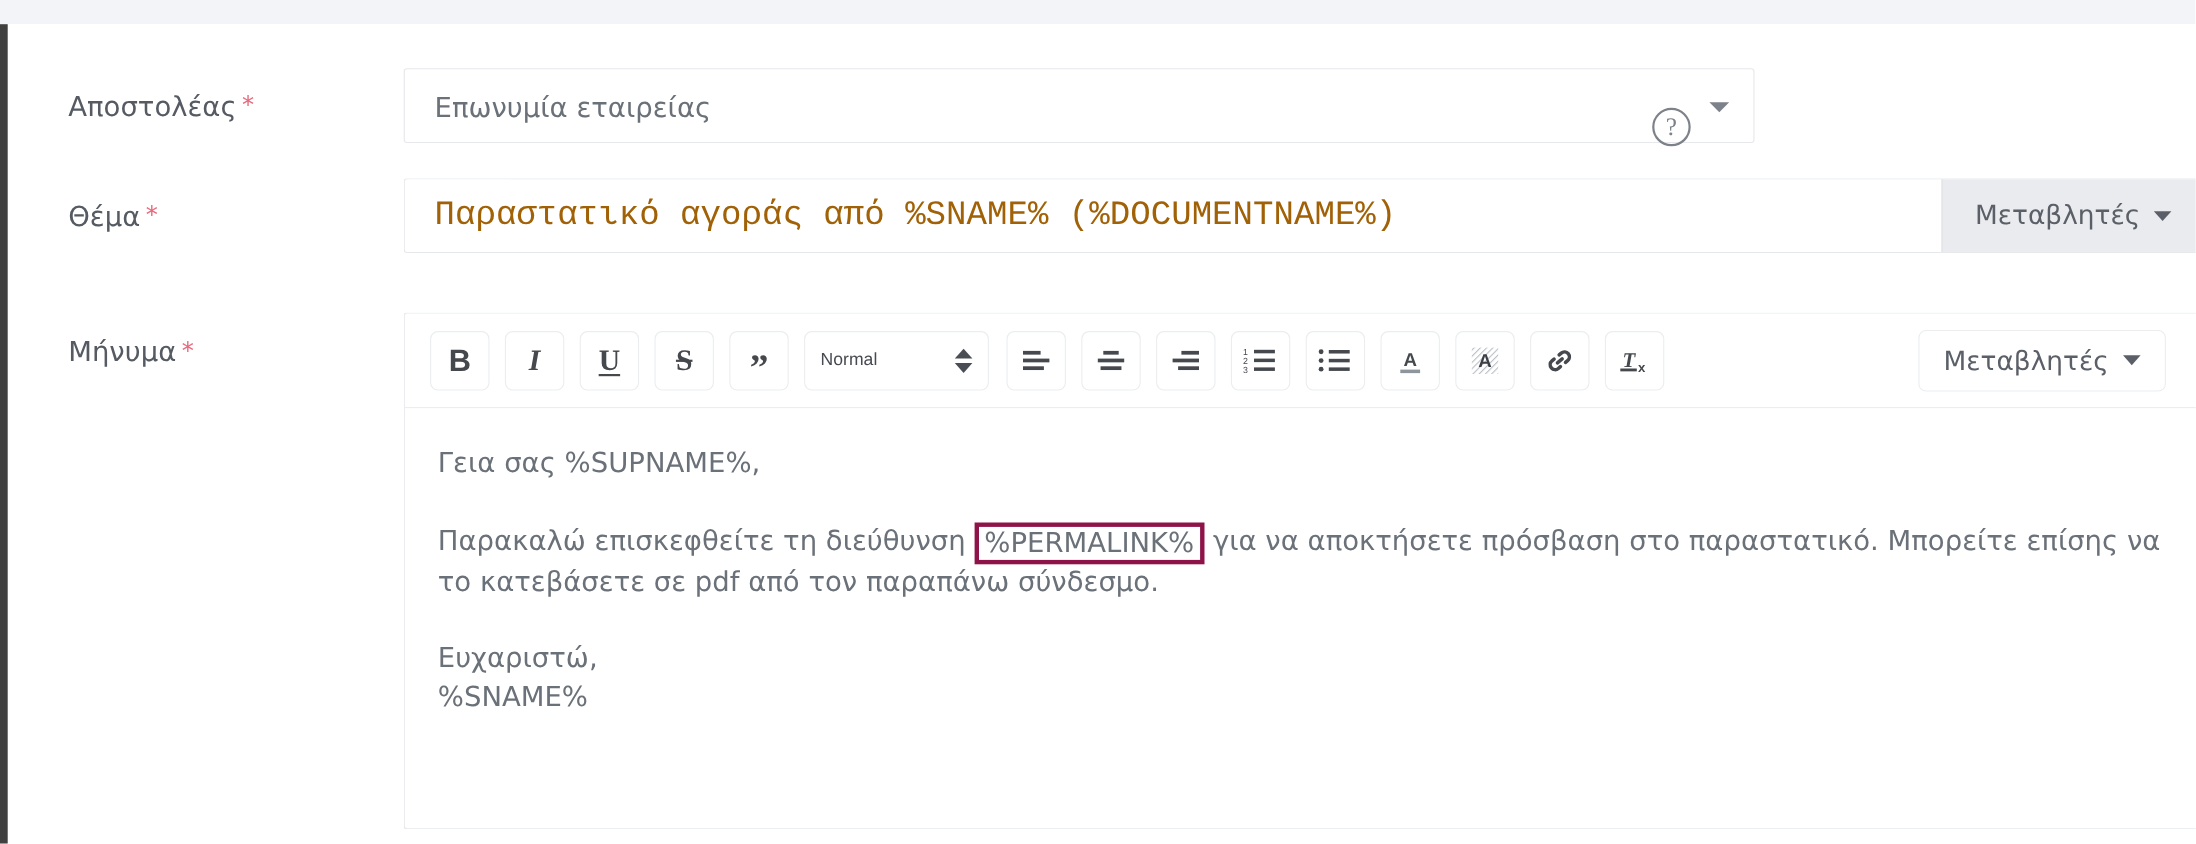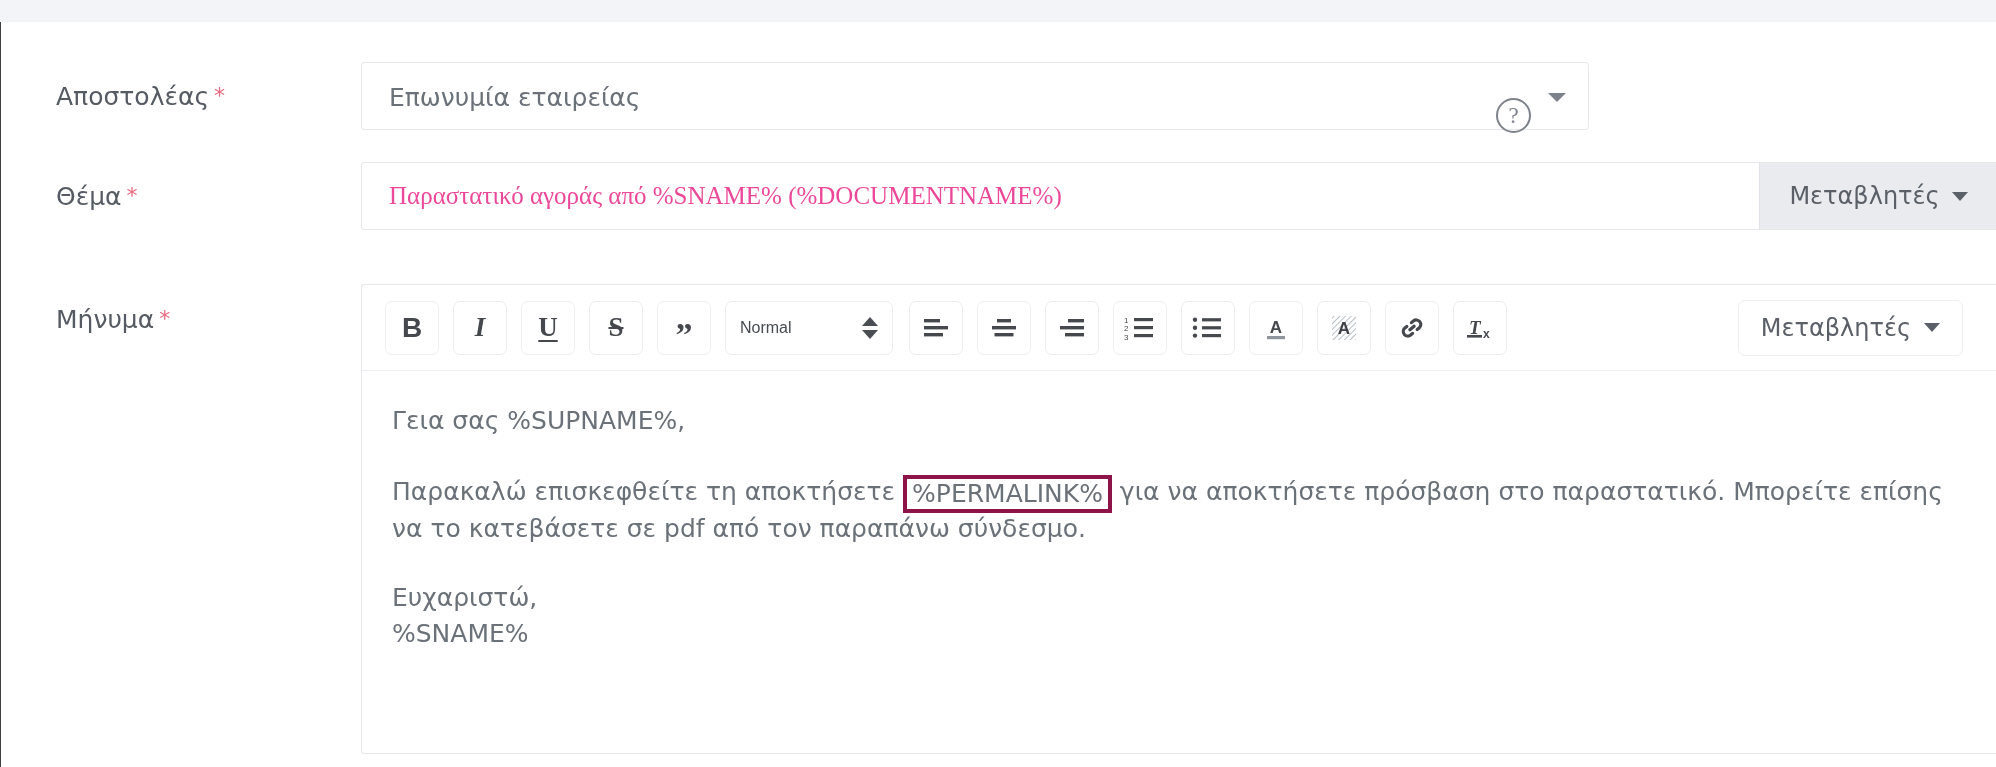--- a/index.html
+++ b/index.html
@@ -21,21 +21,21 @@
     position: absolute;
     left: 0; top: 0;
     width: 1996px; height: 22px;
     background: #f3f4f7;
   }
   .card {
     position: absolute;
     left: 0; top: 22px;
     width: 1996px; height: 745px;
     background: #ffffff;
-    border-left: 1px solid #404040;
+    border-left: 7px solid #404040;
   }
 
   
   .form-row {
     position: absolute;
     left: 0;
     width: 1996px;
   }
   .field-label {
     position: absolute;
@@ -99,23 +99,23 @@
     border: 1px solid #e6e8eb;
     border-right: none;
     border-radius: 3px 0 0 3px;
     background: #ffffff;
   }
   .subject-input {
     flex: 1;
     border: none;
     outline: none;
     background: transparent;
-    font-family: Liberation Serif, serif;
-    font-size: 25px;
-    color: #ec4899;
+    font-family: Liberation Mono, monospace;
+    font-size: 31px;
+    color: #a16207;
     padding: 0 27px;
   }
   .vars-btn-attached {
     width: 238px;
     background: #e9ebee;
     border-left: 1px solid #dfe2e6;
     display: flex;
     align-items: center;
     justify-content: center;
     gap: 12px;
@@ -425,21 +425,21 @@
           <span>Μεταβλητές</span>
           <span class="tri-down"></span>
         </div>
       </div>
 
       <div class="editor-body">
         <p>
           <span>Γεια σας %SUPNAME%,</span>
         </p>
 
-        <p><span>Παρακαλώ επισκεφθείτε τη αποκτήσετε </span><span class="permalink-box">%PERMALINK%</span><span> για να αποκτήσετε πρόσβαση στο παραστατικό. Μπορείτε επίσης να το κατεβάσετε σε pdf από τον παραπάνω σύνδεσμο.</span></p>
+        <p><span>Παρακαλώ επισκεφθείτε τη διεύθυνση </span><span class="permalink-box">%PERMALINK%</span><span> για να αποκτήσετε πρόσβαση στο παραστατικό. Μπορείτε επίσης να το κατεβάσετε σε pdf από τον παραπάνω σύνδεσμο.</span></p>
 
         <p>
           <span>Ευχαριστώ,</span><br>
           <span>%SNAME%</span>
         </p>
       </div>
 
     </div>
   </div>
 </div>

